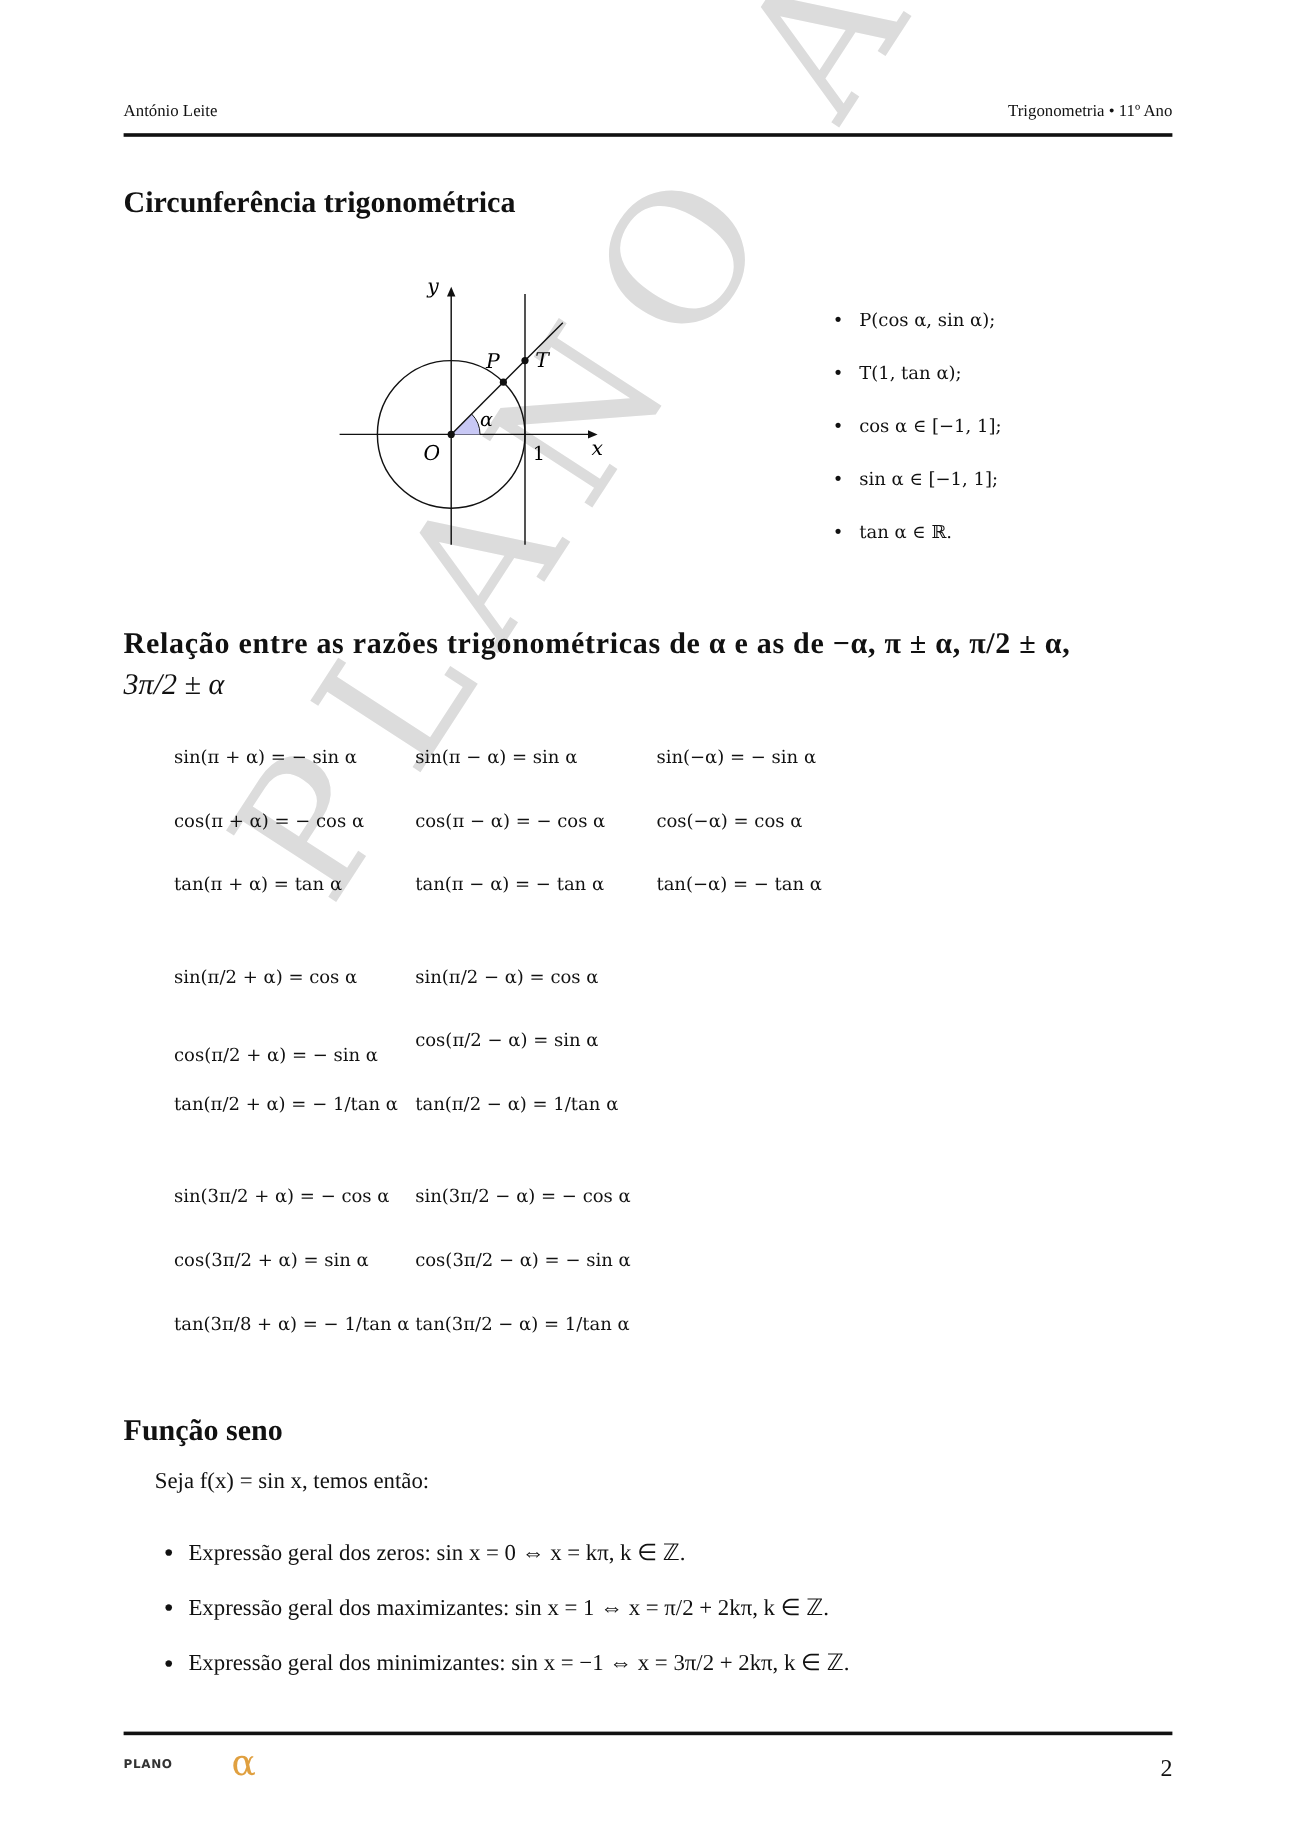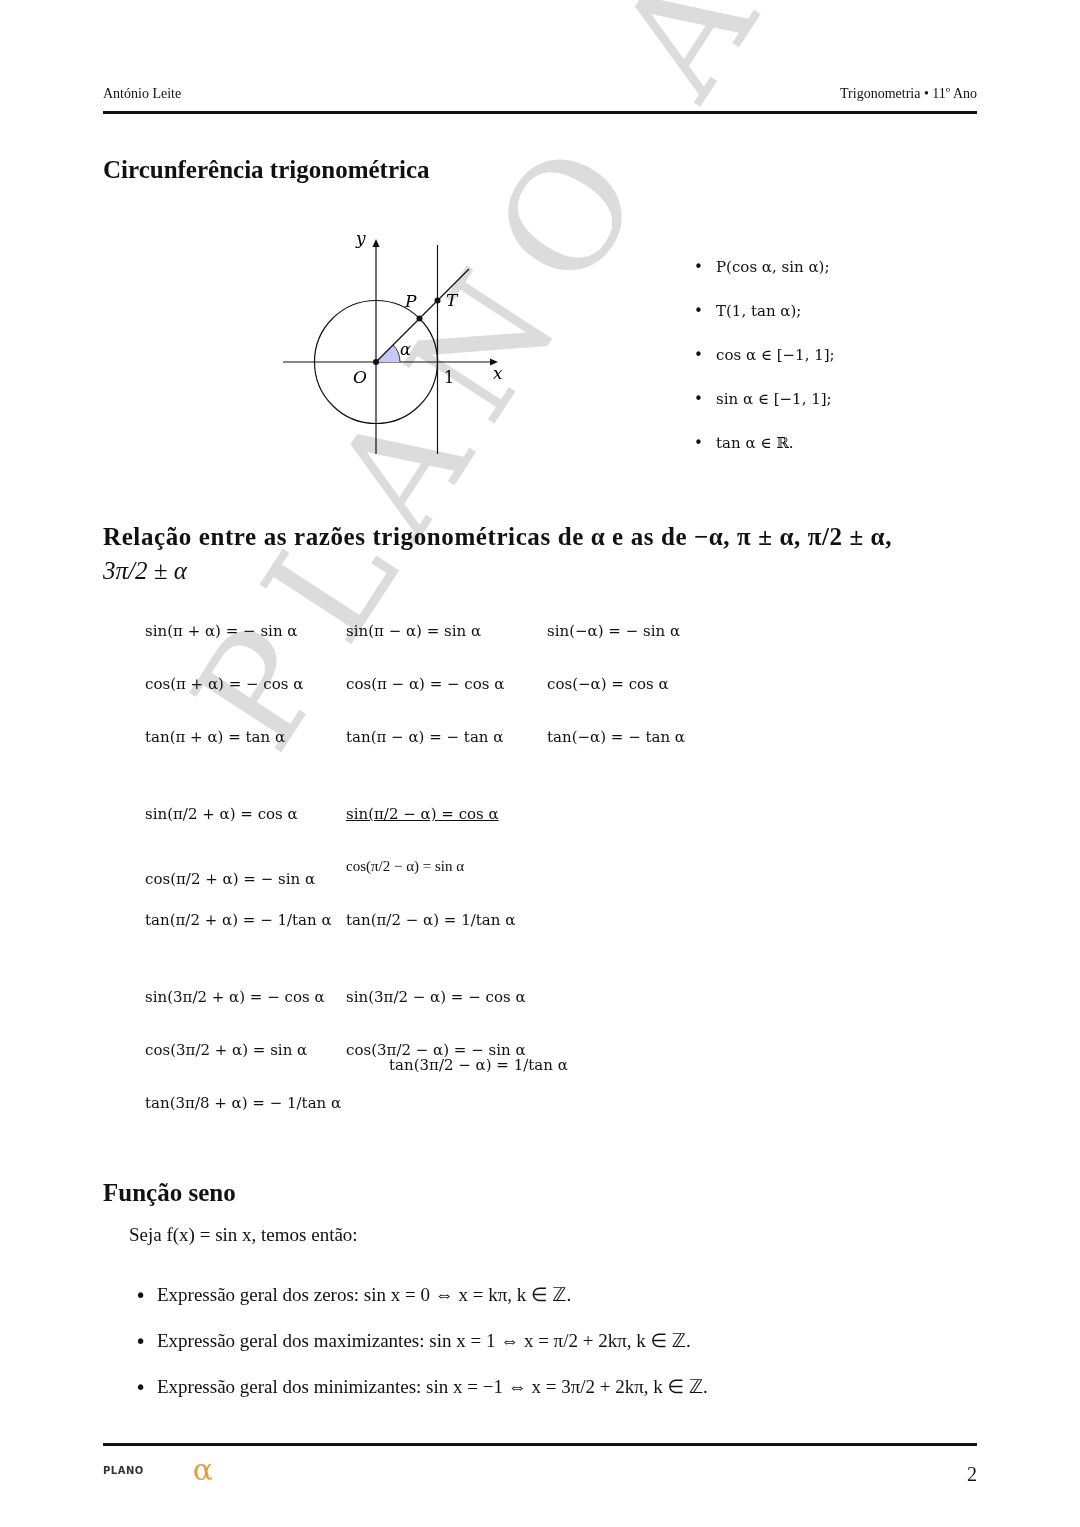--- a/index.html
+++ b/index.html
@@ -93,32 +93,32 @@
     <div class="formula math" style="left:346px; top:622px;">sin(π − α) = sin α</div>
     <div class="formula math" style="left:547px; top:622px;">sin(−α) = − sin α</div>
     <div class="formula math" style="left:145px; top:675px;">cos(π + α) = − cos α</div>
     <div class="formula math" style="left:346px; top:675px;">cos(π − α) = − cos α</div>
     <div class="formula math" style="left:547px; top:675px;">cos(−α) = cos α</div>
     <div class="formula math" style="left:145px; top:728px;">tan(π + α) = tan α</div>
     <div class="formula math" style="left:346px; top:728px;">tan(π − α) = − tan α</div>
     <div class="formula math" style="left:547px; top:728px;text-align:right;">tan(−α) = − tan α</div>
 
     <div class="formula math" style="left:145px; top:805px;">sin(π/2 + α) = cos α</div>
-    <div class="formula math" style="left:346px; top:805px;text-decoration:underline;">sin(π/2 − α) = cos α</div>
+    <div class="formula math" style="left:346px; top:805px;">sin(π/2 − α) = cos α</div>
     <div class="formula math" style="left:145px; top:858px;margin-top:12px;">cos(π/2 + α) = − sin α</div>
-    <div class="formula math" style="left:346px; top:858px;font-family:Liberation Serif, serif;">cos(π/2 − α) = sin α</div>
+    <div class="formula math" style="left:346px; top:858px;">cos(π/2 − α) = sin α</div>
     <div class="formula math" style="left:145px; top:911px;">tan(π/2 + α) = − 1/tan α</div>
     <div class="formula math" style="left:346px; top:911px;">tan(π/2 − α) = 1/tan α</div>
 
     <div class="formula math" style="left:145px; top:988px;">sin(3π/2 + α) = − cos α</div>
     <div class="formula math" style="left:346px; top:988px;">sin(3π/2 − α) = − cos α</div>
     <div class="formula math" style="left:145px; top:1041px;">cos(3π/2 + α) = sin α</div>
     <div class="formula math" style="left:346px; top:1041px;">cos(3π/2 − α) = − sin α</div>
     <div class="formula math" style="left:145px; top:1094px;">tan(3π/8 + α) = − 1/tan α</div>
-    <div class="formula math" style="left:346px; top:1056px;margin-left:43px;">tan(3π/2 − α) = 1/tan α</div>
+    <div class="formula math" style="left:346px; top:1094px;">tan(3π/2 − α) = 1/tan α</div>
 
     <h2 style="left:103px; top:1179px;">Função seno</h2>
     <div class="para" style="left:129px; top:1224px;">Seja f(x) = sin x, temos então:</div>
 
     <ul class="bullets" style="left:135px; top:1272px; font-family:'Liberation Serif', serif; font-size:19px; line-height:46px;">
       <li>Expressão geral dos zeros: sin x = 0 ⇔ x = kπ, k ∈ ℤ.</li>
       <li>Expressão geral dos maximizantes: sin x = 1 ⇔ x = π/2 + 2kπ, k ∈ ℤ.</li>
       <li>Expressão geral dos minimizantes: sin x = −1 ⇔ x = 3π/2 + 2kπ, k ∈ ℤ.</li>
     </ul>
 

